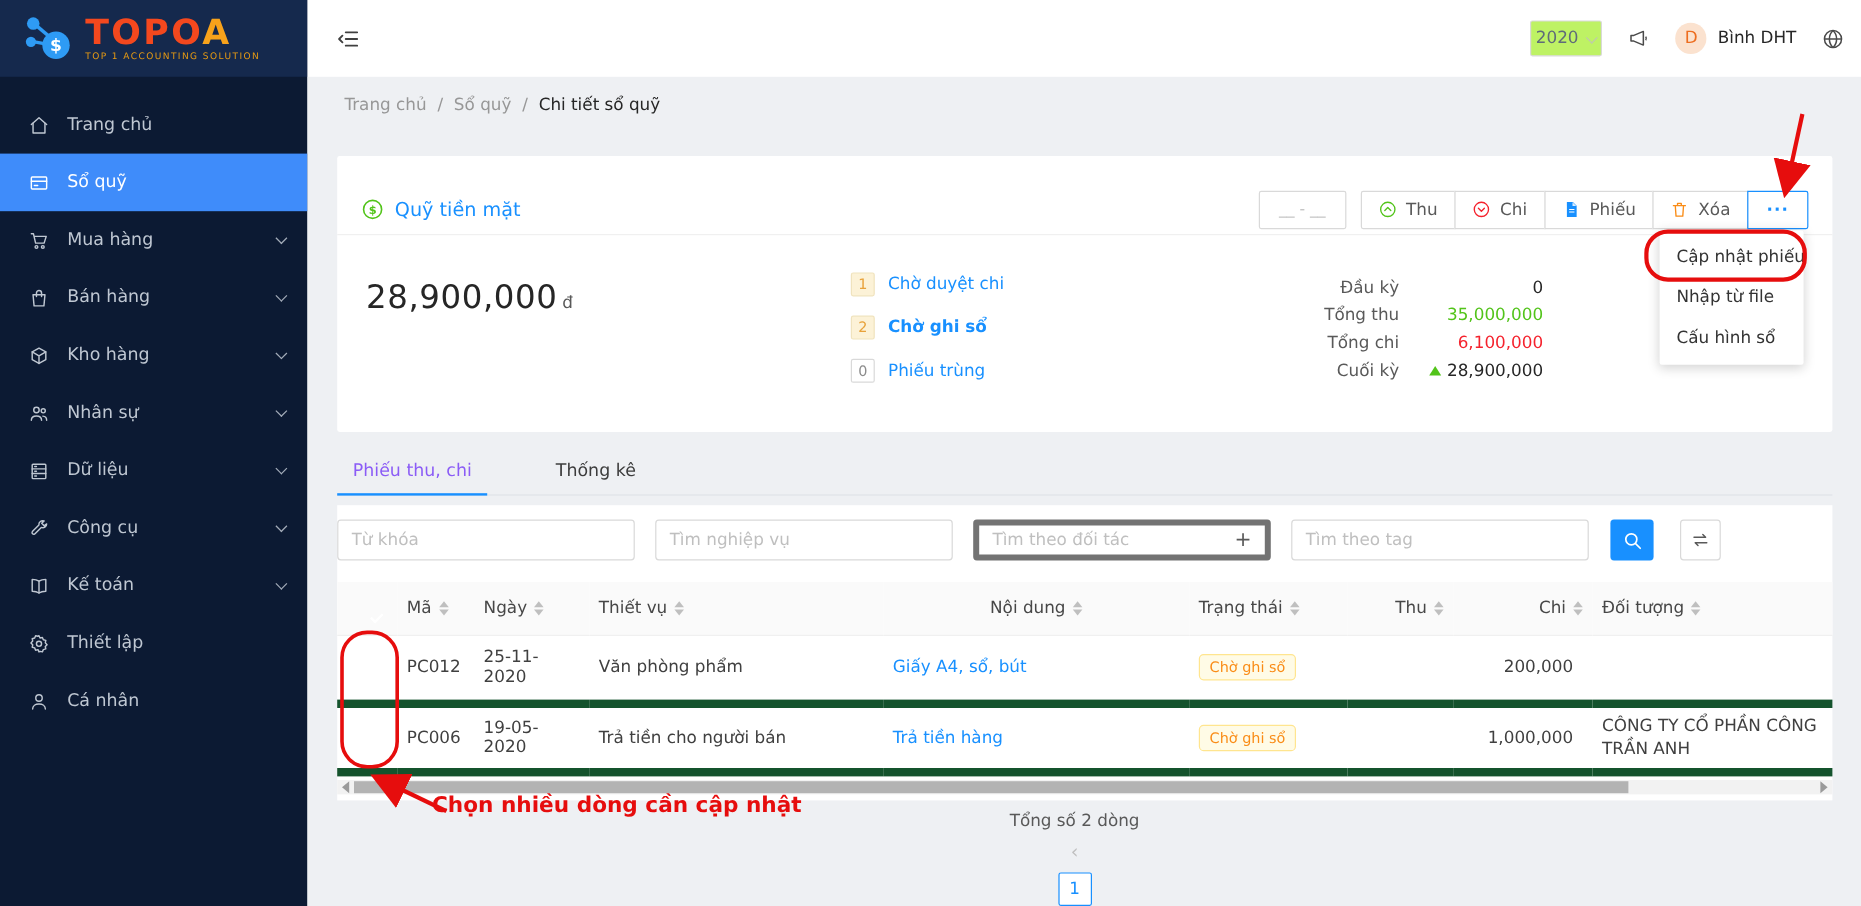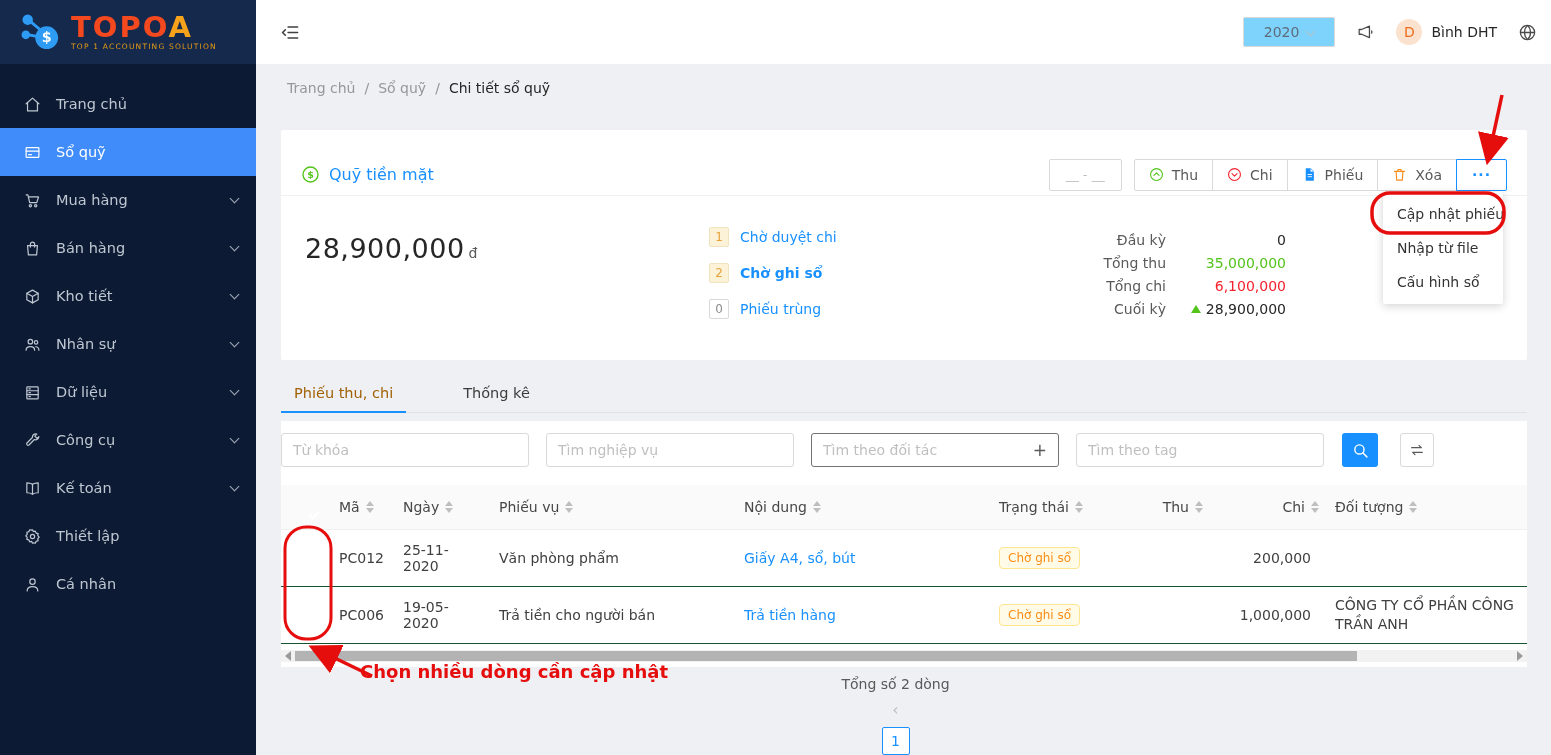--- a/index.html
+++ b/index.html
@@ -26,21 +26,21 @@
   .side-item { height:48px; display:flex; align-items:center; gap:15px; padding:0 18px 0 24px; color:#bfc7d2; font-size:14.5px; cursor:pointer; }
   .side-item.active { background:#3f8cfa; color:#fff; }
   .side-item .sicon { width:17px; height:17px; flex:0 0 17px; }
   .side-item .sicon svg { width:17px; height:17px; }
   .chev { width:7px; height:7px; border-right:1.6px solid currentColor; border-bottom:1.6px solid currentColor; transform:rotate(45deg); margin-left:auto; margin-top:-3px; opacity:.85; }
 
   
   .topbar { position:absolute; left:256px; top:0; width:1295px; height:64px; background:#fff; z-index:4; display:flex; align-items:center; }
   .collapse-btn { margin-left:25px; color:#404040; cursor:pointer; }
   .top-right { margin-left:auto; display:flex; align-items:center; gap:21px; padding-right:14px; }
-  .year-select { border:1px solid #d9d9d9; border-radius:2px; height:30px; padding:0 20px; display:flex; align-items:center; gap:8px; color:#5f6b7a; cursor:pointer; background:#7dd3fc; }
+  .year-select { border:1px solid #d9d9d9; border-radius:2px; height:30px; padding:0 4px; display:flex; align-items:center; gap:8px; color:#5f6b7a; cursor:pointer; background:#bef264; }
   .year-select .chev { margin:0 0 2px 0; color:#bfbfbf; border-color:#bfbfbf; }
   .icon-btn { color:#4a4a4a; cursor:pointer; }
   .user-wrap { display:flex; align-items:center; gap:9px; cursor:pointer; }
   .avatar { width:26px; height:26px; border-radius:50%; background:#fbe2cf; color:#ed6d1f; display:flex; align-items:center; justify-content:center; font-size:14px; }
   .user-name { color:#262626; }
 
   
   .breadcrumb { position:absolute; left:287px; top:80px; font-size:14px; color:#979797; display:flex; gap:9px; z-index:3; }
   .breadcrumb .crumb { cursor:pointer; }
   .breadcrumb .current { color:#262626; }
@@ -76,38 +76,38 @@
   .s-value.red { color:#f5222d; }
   .tri-up { width:0; height:0; border-left:5px solid transparent; border-right:5px solid transparent; border-bottom:8px solid #52c41a; }
 
   
   .dropdown { position:absolute; left:1383px; top:192px; width:120px; background:#fff; border-radius:2px; box-shadow:0 2px 10px rgba(0,0,0,.18); padding:5px 0; z-index:20; }
   .dd-item { height:34px; line-height:34px; padding:0 14px; color:#333; cursor:pointer; white-space:nowrap; }
 
   
   .tabs { position:absolute; left:281px; top:381px; width:1246px; display:flex; gap:44px; border-bottom:1px solid #dfe3e8; z-index:3; }
   .tab { padding:4px 13px 10px; font-size:14.5px; color:#3c3c3c; cursor:pointer; }
-  .tab.active { color:#a16207; border-bottom:2px solid #1890ff; margin-bottom:-1px; }
+  .tab.active { color:#8b5cf6; border-bottom:2px solid #1890ff; margin-bottom:-1px; }
 
   
   .panel { position:absolute; left:281px; top:421px; width:1246px; height:246px; background:#fff; z-index:3; }
   .filters { display:flex; gap:17px; padding-top:12px; }
   .f-input { width:248px; height:34px; border:1px solid #d9d9d9; border-radius:3px; padding:0 11px; font-size:14px; color:#404040; font-family:inherit; background:#fff; }
   .f-input::placeholder { color:#bfbfbf; }
-  .f-partner { width:248px; height:34px; border:1px solid #737373; border-radius:3px; padding:0 11px; display:flex; align-items:center; justify-content:space-between; color:#bfbfbf; background:#fff; cursor:text; }
+  .f-partner { width:248px; height:34px; border:5px solid #737373; border-radius:3px; padding:0 11px; display:flex; align-items:center; justify-content:space-between; color:#bfbfbf; background:#fff; cursor:text; }
   .plus { color:#595959; font-size:17px; }
   .search-btn { width:36px; height:34px; background:#1890ff; border:none; border-radius:3px; color:#fff; display:flex; align-items:center; justify-content:center; cursor:pointer; margin-left:1px; }
   .swap-btn { width:34px; height:34px; background:#fff; border:1px solid #d9d9d9; border-radius:3px; color:#595959; display:flex; align-items:center; justify-content:center; cursor:pointer; margin-left:5px; }
 
   table.grid { width:1246px; border-collapse:collapse; table-layout:fixed; margin-top:18px; }
   .grid th { background:#fafafa; height:44px; font-weight:normal; color:#474747; border-bottom:1px solid #f0f0f0; padding:0 8px; }
-  .grid td { height:57px; border-bottom:1px solid #14532d; padding:0 8px; color:#404040; overflow:hidden; }
+  .grid td { height:57px; border-bottom:7px solid #14532d; padding:0 8px; color:#404040; overflow:hidden; }
   .th-inner { display:flex; align-items:center; gap:6px; }
   .th-right .th-inner { justify-content:flex-end; }
-  .th-center .th-inner { }
+  .th-center .th-inner { justify-content:center; }
   .td-right { text-align:right; padding-right:16px !important; }
   .sorter { display:inline-flex; flex-direction:column; gap:2px; cursor:pointer; }
   .sorter i { width:0; height:0; border-left:4px solid transparent; border-right:4px solid transparent; }
   .sorter .s-up { border-bottom:5px solid #bfbfbf; }
   .sorter .s-down { border-top:5px solid #bfbfbf; }
   .cb { width:16px; height:16px; background:#1890ff; border-radius:3px; position:relative; margin:0 auto; cursor:pointer; }
   .cb::after { content:""; position:absolute; left:5px; top:2px; width:4px; height:8px; border:solid #fff; border-width:0 2px 2px 0; transform:rotate(45deg); }
   .link { color:#1890ff; cursor:pointer; }
   .pill { display:inline-block; padding:3px 8px; font-size:12px; color:#fa8c16; background:#fffbe6; border:1px solid #ffe58f; border-radius:4px; white-space:nowrap; }
   .partner-cell { font-size:14px; line-height:19px; color:#454545; }
@@ -191,21 +191,21 @@
       <span>Bán hàng</span>
       <span class="chev"></span>
     </div>
     <div class="side-item">
       <span class="sicon">
           <svg viewBox="0 0 24 24" fill="none" stroke="currentColor" stroke-width="1.7" stroke-linecap="round" stroke-linejoin="round">
             <path d="M12 3l8 4.5v9L12 21l-8-4.5v-9L12 3z"></path>
             <path d="M12 12l8-4.5M12 12L4 7.5M12 12v9"></path>
           </svg>
         </span>
-      <span>Kho tiết</span>
+      <span>Kho hàng</span>
       <span class="chev"></span>
     </div>
     <div class="side-item">
       <span class="sicon">
           <svg viewBox="0 0 24 24" fill="none" stroke="currentColor" stroke-width="1.7" stroke-linecap="round" stroke-linejoin="round">
             <circle cx="9" cy="8" r="3.2"></circle>
             <path d="M3 20c0-3.2 2.6-5 6-5s6 1.8 6 5"></path>
             <circle cx="17" cy="9" r="2.4"></circle>
             <path d="M16.5 15.2c2.8.2 4.5 2 4.5 4.8"></path>
           </svg>
@@ -473,21 +473,21 @@
             <span class="th-inner">
               <span>Ngày</span>
               <span class="sorter">
                 <i class="s-up"></i>
                 <i class="s-down"></i>
               </span>
             </span>
           </th>
         <th>
             <span class="th-inner">
-              <span>Phiếu vụ</span>
+              <span>Thiết vụ</span>
               <span class="sorter">
                 <i class="s-up"></i>
                 <i class="s-down"></i>
               </span>
             </span>
           </th>
         <th class="th-center">
             <span class="th-inner">
               <span>Nội dung</span>
               <span class="sorter">

